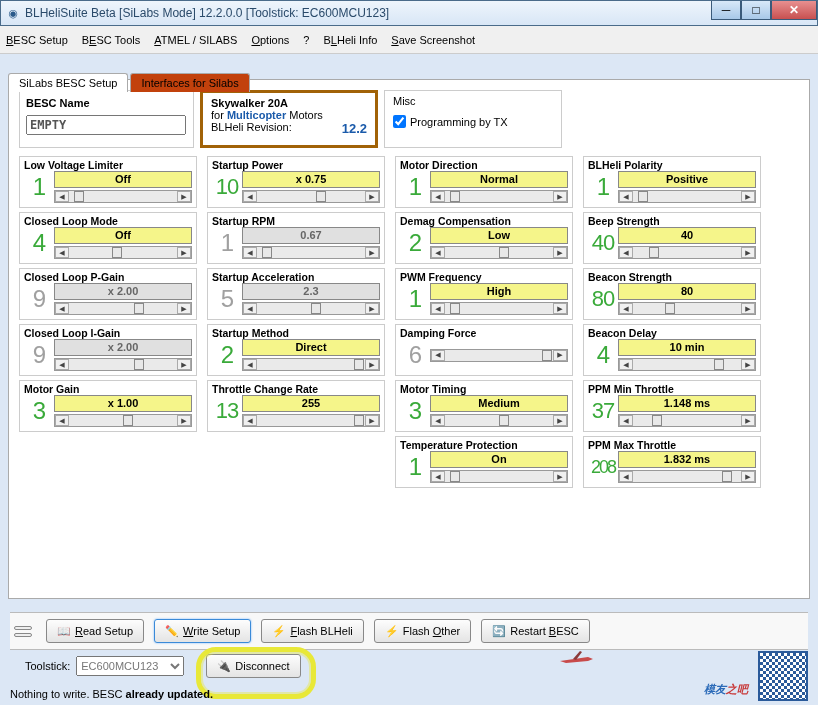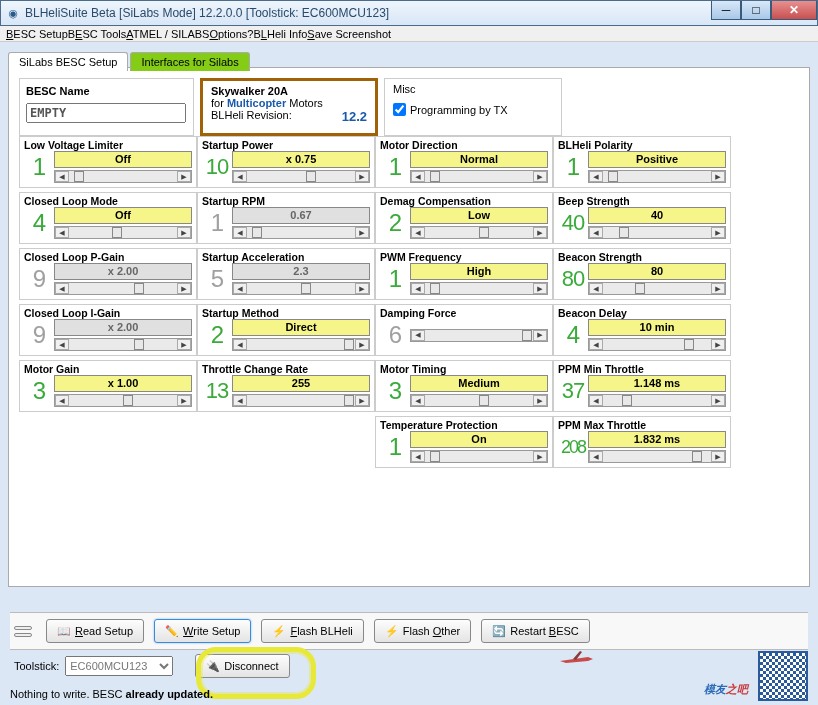--- a/index.html
+++ b/index.html
@@ -5,42 +5,42 @@
 *{box-sizing:border-box;margin:0;padding:0;font-family:Tahoma,Arial,sans-serif;font-size:11px}
 body{background:#dce7f5;width:818px;height:705px;overflow:hidden}
 .titlebar{height:26px;background:linear-gradient(#eef5fc,#d8e6f6);border:1px solid #4a6b8a;display:flex;align-items:center;padding:0 4px;position:relative}
 .titlebar .ico{width:16px;height:16px;display:inline-flex;align-items:center;justify-content:center;margin-right:4px;color:#2a5a8a}
 .titlebar .title{color:#2a4a6a;font-size:12px}
 .winbtns{position:absolute;right:0;top:0;display:flex}
 .winbtn{width:30px;height:19px;border:1px solid #3a5a7a;border-top:none;display:flex;align-items:center;justify-content:center;font-weight:bold;font-size:12px}
 .winbtn.min{background:linear-gradient(#d8e8f8,#a8c8e8)}
 .winbtn.max{background:linear-gradient(#d8e8f8,#a8c8e8)}
 .winbtn.close{background:linear-gradient(#e89090,#c75050);width:46px;color:#fff}
-.menubar{height:16px;background:#f0f0f0;border-bottom:1px solid #ccc;display:flex;align-items:center;padding:0 6px;}
+.menubar{height:28px;background:#f0f0f0;border-bottom:1px solid #ccc;display:flex;align-items:center;padding:0 6px;gap:14px}
 .menubar span{text-decoration:underline;text-decoration-color:transparent}
 .menubar span .u{text-decoration:underline}
 .content{padding:6px 8px}
-.tabs{display:flex;position:relative;top:4px;z-index:2}
-.tab{padding:3px 10px;border:1px solid #aaa;background:#84cc16;border-bottom:none;margin-right:2px;border-radius:3px 3px 0 0}
+.tabs{display:flex;position:relative;top:13px;z-index:2}
+.tab{padding:3px 10px;border:1px solid #aaa;background:#c2410c;border-bottom:none;margin-right:2px;border-radius:3px 3px 0 0}
 .tab.active{background:#fff;font-weight:normal}
 .panel{border:1px solid #aaa;background:#fff;padding:10px;height:520px;position:relative}
 .row{display:flex;gap:6px}
 .name-group{width:175px;border:1px solid #ccc;padding:6px;height:58px}
 .name-group label{font-weight:bold;display:block;margin-bottom:6px}
 .name-input{width:160px;height:20px;font-family:monospace;font-size:12px;font-weight:bold;color:#555;padding:2px}
 .info-group{width:178px;border:3px solid #a16207;padding:4px 8px;height:58px}
 .info-group .l1{font-weight:bold}
 .info-group .multi{color:#1a5aaa;font-weight:bold}
 .info-group .rev{display:flex;justify-content:space-between}
 .info-group .rev .v{color:#1a5aaa;font-weight:bold;font-size:13px}
 .misc-group{width:178px;border:1px solid #ccc;padding:4px 8px;height:58px}
 .misc-group label{font-weight:normal;display:block;margin-bottom:8px}
 .chk{display:flex;align-items:center;gap:4px}
 .chk input{margin:0}
-.params{display:flex;}
+.params{display:flex;gap:10px;margin-top:8px}
 .col{width:178px;display:flex;flex-direction:column;gap:4px}
 .param{border:1px solid #ccc;height:52px;padding:2px 4px;position:relative}
 .param .lbl{font-weight:bold;font-size:10.5px}
 .param .body{display:flex;align-items:center;height:32px}
 .param .num{font-family:Impact,Arial;font-size:24px;width:30px;text-align:center;line-height:28px;letter-spacing:-1px}
 .param .num.n2{font-size:22px}
 .param .num.n3{font-size:18px;letter-spacing:-2px}
 .param.green .num{color:#3aaa3a}
 .param.gray .num{color:#a0a0a0}
 .param .ctrl{flex:1}
@@ -51,21 +51,21 @@
 .slider .arr{width:14px;height:11px;background:#f0f0f0;border:1px solid #aaa;display:flex;align-items:center;justify-content:center;font-size:7px;color:#444}
 .slider .track{flex:1;height:11px;position:relative}
 .slider .thumb{position:absolute;width:10px;height:11px;background:#e8e8e8;border:1px solid #888;top:0}
 .toolbar{position:absolute;left:10px;bottom:55px;right:10px;display:flex;align-items:center;gap:10px;padding:6px 4px;border:1px solid #bbb;border-left:none;border-right:none;background:#f8f8f8}
 .hamb{display:flex;flex-direction:column;gap:3px;margin-right:4px}
 .hamb div{width:18px;height:4px;border:1px solid #888;background:#eee;border-radius:2px}
 .btn{height:24px;padding:0 10px;border:1px solid #888;border-radius:3px;background:linear-gradient(#fdfdfd,#e4e4e4);display:flex;align-items:center;gap:4px;cursor:pointer}
 .btn.focus{border:1px solid #3a8ad8;box-shadow:0 0 2px #6ab0ff}
 .btn .u{text-decoration:underline}
 .ico-sm{width:14px;height:14px;display:inline-flex;align-items:center;justify-content:center}
-.bottombar{position:absolute;left:10px;bottom:24px;right:10px;display:flex;align-items:center;gap:6px;padding:4px;height:30px}
+.bottombar{position:absolute;left:21px;bottom:24px;right:10px;display:flex;align-items:center;gap:6px;padding:4px;height:30px}
 .bottombar select{width:108px;height:20px;font-size:11px;color:#777}
 .highlight{position:absolute;border:5px solid #e8e838;border-radius:20px;width:120px;height:52px;pointer-events:none;box-shadow:0 0 0 2px rgba(232,232,56,.4) inset;left:196px;bottom:6px}
 .status{position:absolute;left:10px;bottom:4px;right:10px;font-size:12px}
 .status .upd{font-weight:bold}
 .watermark{position:absolute;right:70px;bottom:6px;display:flex;gap:6px}
 .watermark .logo{font-size:22px;color:#2a6ab8;font-style:italic;font-weight:bold;font-family:'Microsoft YaHei',Arial}
 .watermark .logo .red{color:#c83a3a}
 .qr{width:50px;height:50px;position:absolute;right:10px;bottom:4px;background:repeating-conic-gradient(#2a5a9a 0 25%,#fff 0 50%);background-size:6px 6px;border:2px solid #2a5a9a}
 .plane{width:40px;height:20px;position:absolute;right:150px;bottom:30px}
 </style>

